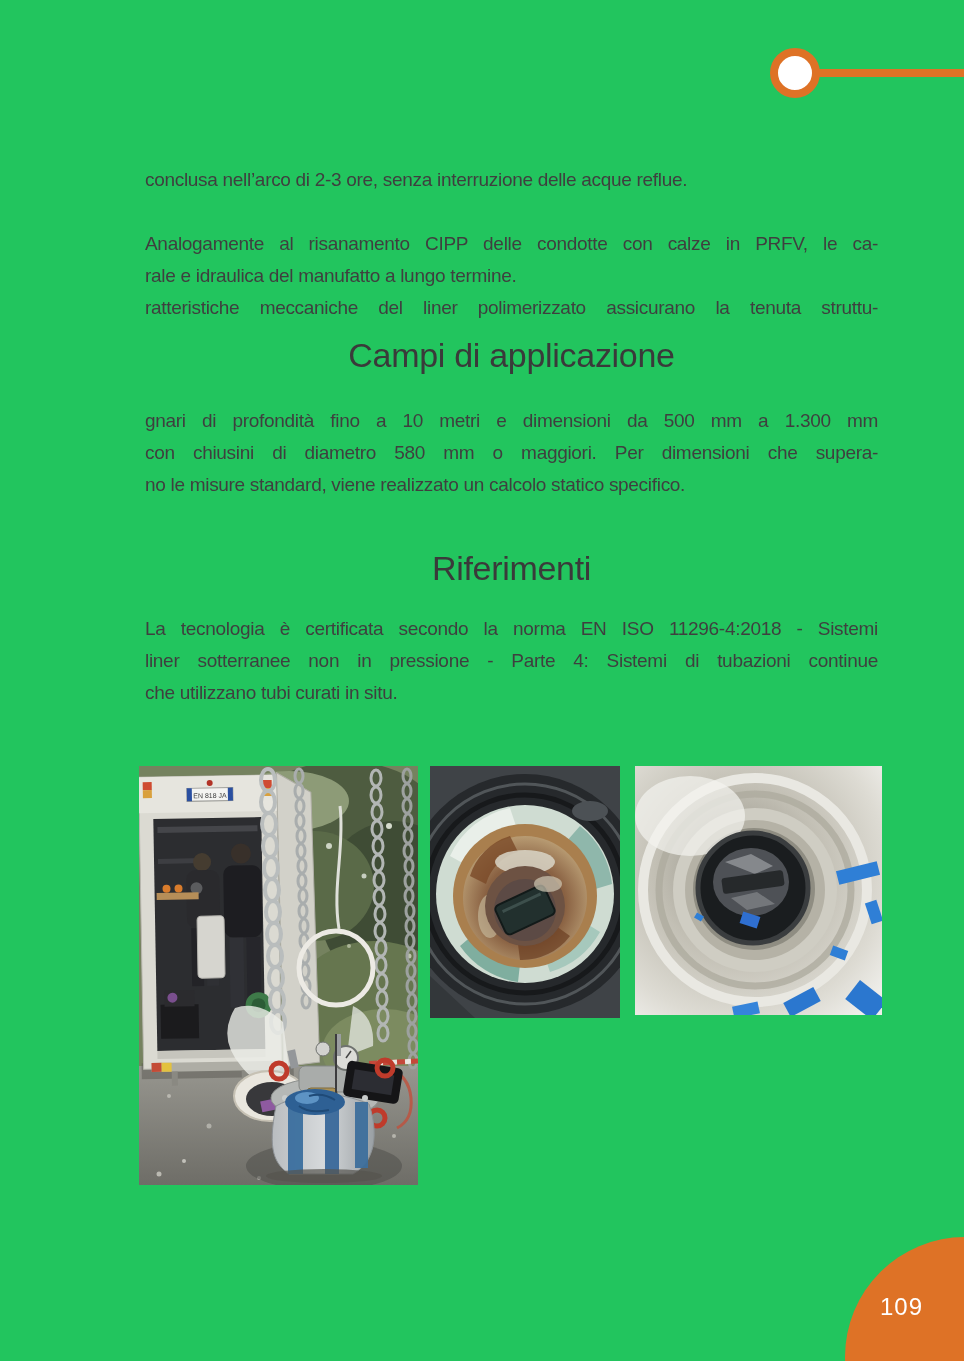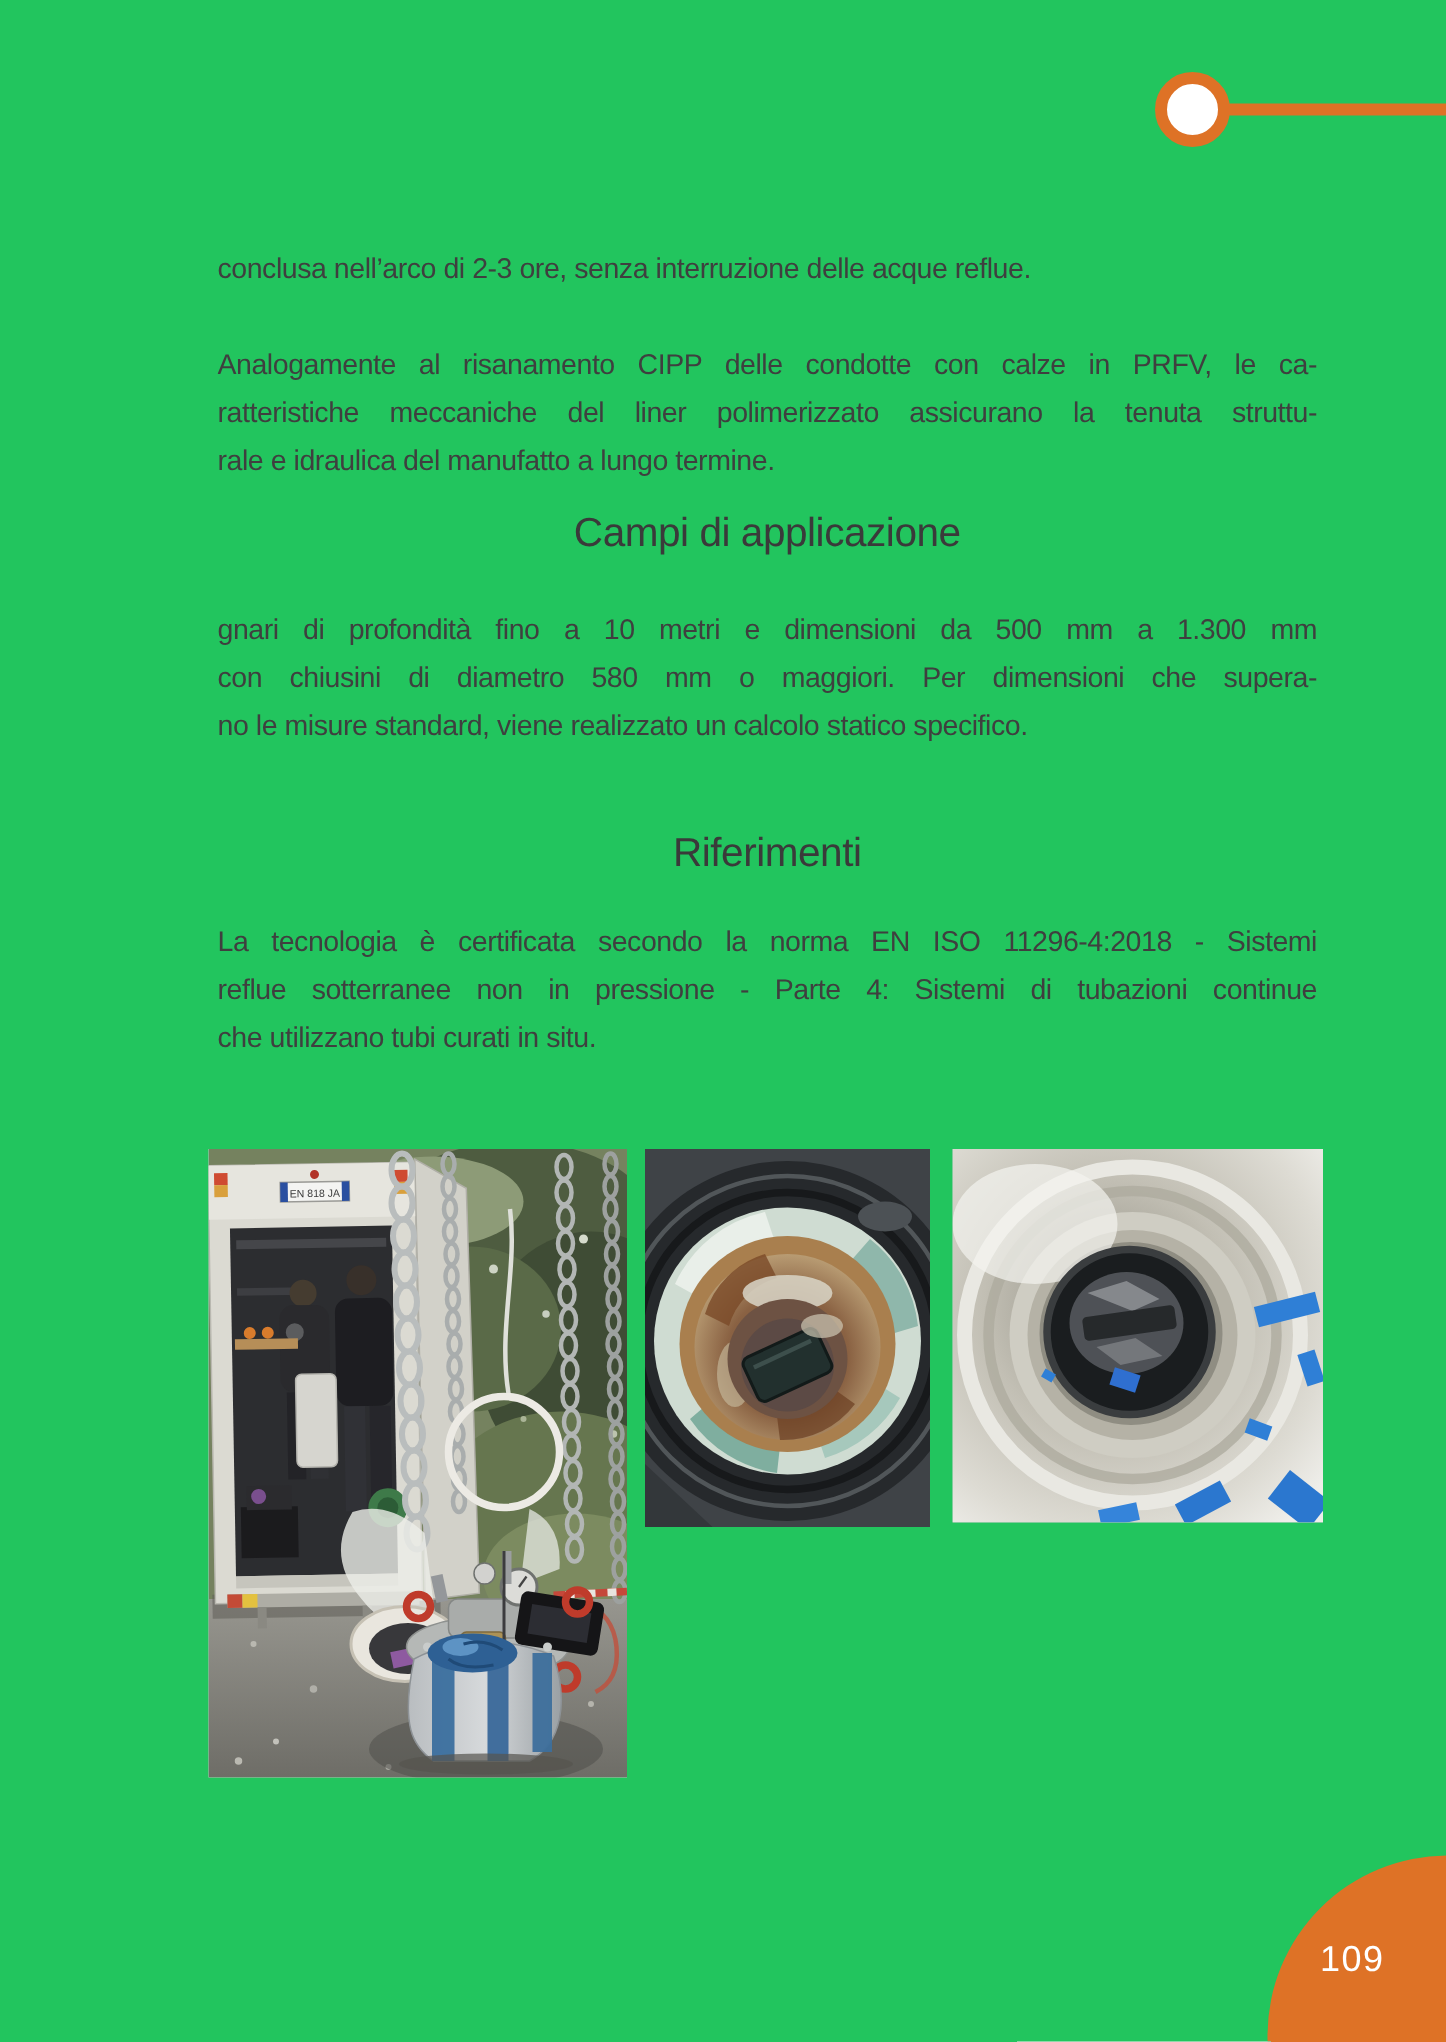--- a/index.html
+++ b/index.html
@@ -26,21 +26,21 @@
   .textblock{
     position:absolute;left:145px;width:733px;
     font-size:19px;line-height:32px;letter-spacing:-0.3px;
     color:#3f3f3f;
   }
   .line{display:block;height:32px;overflow:hidden;}
   .just{text-align:justify;}
   .just::after{content:"";display:inline-block;width:100%;height:0;vertical-align:top;}
   .heading{
     position:absolute;left:145px;width:733px;
-    font-size:27px;line-height:36px;letter-spacing:-0.3px;
+    font-size:34px;line-height:36px;letter-spacing:-0.3px;
     text-align:center;color:#3a3a3a;font-weight:400;
   }
   
   .photo{position:absolute;overflow:hidden;background:#ccc;}
   .photo svg{display:block;width:100%;height:100%;}
   #photo-truck{left:139px;top:766px;width:279px;height:419px;}
   #photo-before{left:430px;top:766px;width:190px;height:252px;}
   #photo-after{left:635px;top:766px;width:247px;height:249px;}
   
   .pagenum-circle{
@@ -60,37 +60,37 @@
 
   <div class="deco-ring"></div>
   <div class="deco-line"></div>
 
   <div class="textblock" style="top:164px">
     <span class="line">conclusa nell’arco di 2-3 ore, senza interruzione delle acque reflue.</span>
   </div>
 
   <div class="textblock" style="top:228px">
     <span class="line just">Analogamente al risanamento CIPP delle condotte con calze in PRFV, le ca-</span>
+    <span class="line">rale e idraulica del manufatto a lungo termine.</span>
     <span class="line just">ratteristiche meccaniche del liner polimerizzato assicurano la tenuta struttu-</span>
-    <span class="line">rale e idraulica del manufatto a lungo termine.</span>
   </div>
 
   <h2 class="heading" style="top:337px;margin:0">Campi di applicazione</h2>
 
   <div class="textblock" style="top:405px">
     <span class="line just">gnari di profondità fino a 10 metri e dimensioni da 500 mm a 1.300 mm</span>
     <span class="line just">con chiusini di diametro 580 mm o maggiori. Per dimensioni che supera-</span>
     <span class="line">no le misure standard, viene realizzato un calcolo statico specifico.</span>
   </div>
 
   <h2 class="heading" style="top:550px;margin:0">Riferimenti</h2>
 
   <div class="textblock" style="top:613px">
     <span class="line just">La tecnologia è certificata secondo la norma EN ISO 11296-4:2018 - Sistemi</span>
-    <span class="line just">reflue sotterranee non in pressione - Parte 4: Sistemi di tubazioni continue</span>
+    <span class="line just">liner sotterranee non in pressione - Parte 4: Sistemi di tubazioni continue</span>
     <span class="line">che utilizzano tubi curati in situ.</span>
   </div>
 
   <div class="photo" id="photo-truck">
     <svg viewBox="0 0 279 419" preserveAspectRatio="none">
       <defs>
         <linearGradient id="g-ground" x1="0" y1="0" x2="0" y2="1">
           <stop offset="0" stop-color="#97968f"></stop>
             <stop offset="1" stop-color="#6e6d67"></stop>
         </linearGradient>

